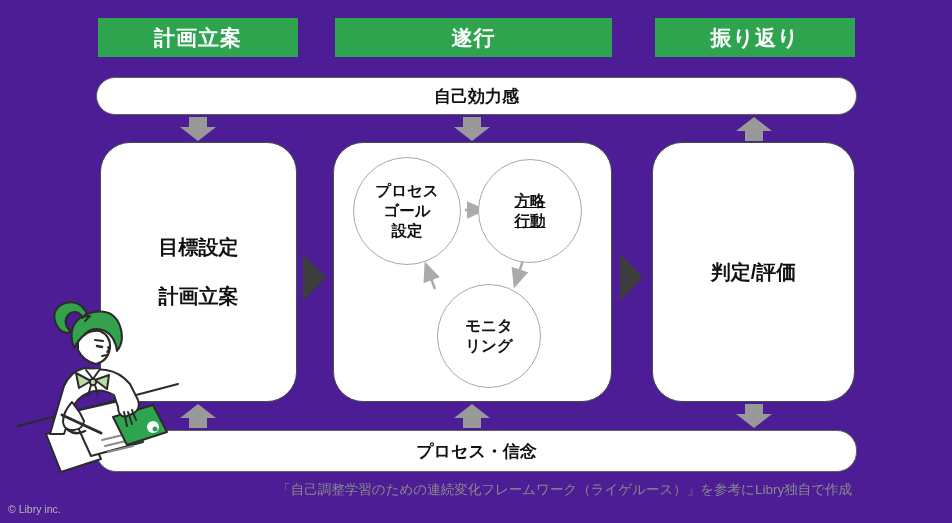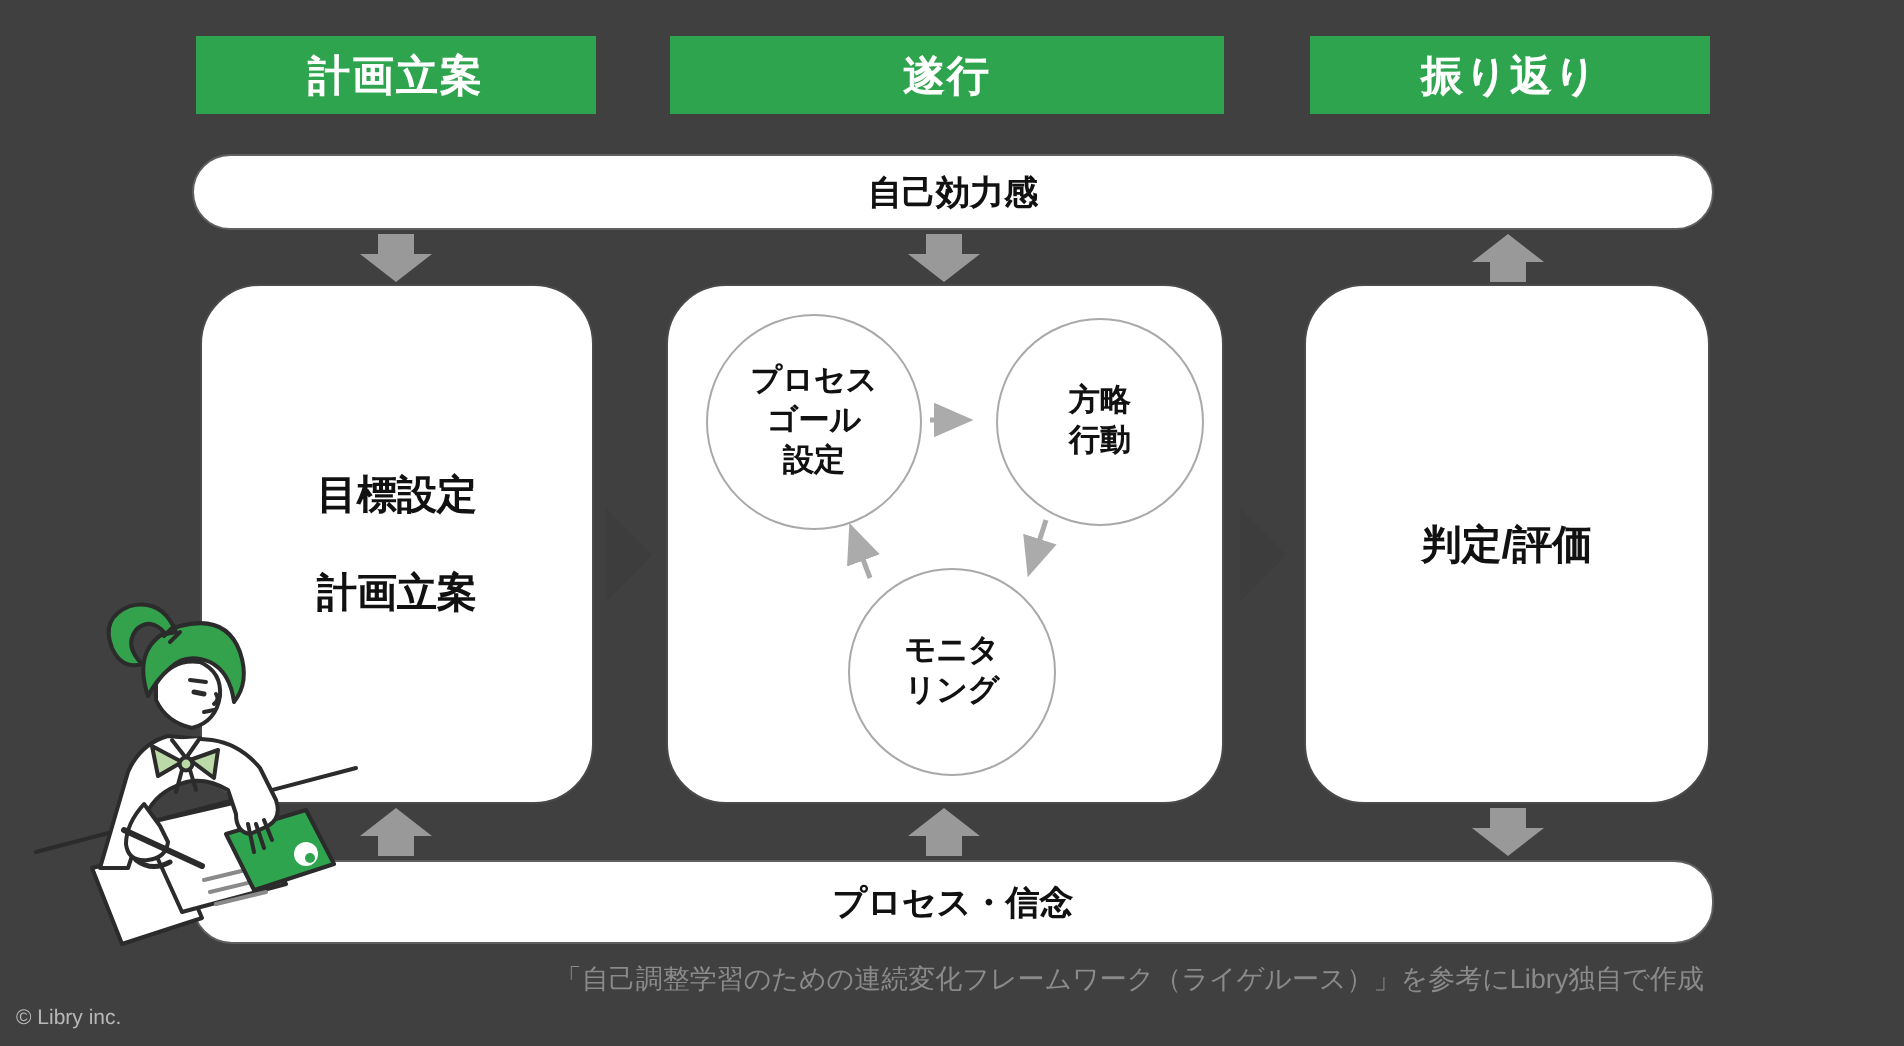--- a/index.html
+++ b/index.html
@@ -1,17 +1,17 @@
 <!DOCTYPE html>
 <html><head>
 <meta charset="utf-8">
 <style>
   html,body{margin:0;padding:0;background:#ffffff;}
   .canvas{
-    position:relative;width:952px;height:523px;background:#404040;overflow:hidden;
+    position:relative;width:952px;height:523px;background:#4c1d95;overflow:hidden;
     font-family:"Liberation Sans","DejaVu Sans",sans-serif;color:#111;
   }
   
   .phase{
     position:absolute;top:18px;height:39px;background:#2FA44F;color:#ffffff;
     font-weight:bold;font-size:21px;display:flex;align-items:center;justify-content:center;
     letter-spacing:1px;
   }
   .phase.p1{left:98px;width:200px;}
   .phase.p2{left:335px;width:277px;}
@@ -34,22 +34,22 @@
   .stage-box.middle{left:333px;width:279px;}
   .stage-box.right{left:652px;width:203px;display:flex;align-items:center;
     justify-content:center;font-weight:bold;font-size:20px;}
   
   .circle{
     position:absolute;border:1.5px solid #a9a9a9;border-radius:50%;background:#ffffff;
     display:flex;flex-direction:column;align-items:center;justify-content:center;
     font-weight:bold;font-size:15.5px;line-height:1.28;text-align:center;box-sizing:border-box;
   }
   .circle.c1{left:19px;top:14px;width:108px;height:108px;justify-content:center;}
-  .circle.c2{left:164px;top:16px;width:104px;height:104px;}
-  .circle.c3{left:90px;top:141px;width:104px;height:104px;}
+  .circle.c2{left:144px;top:16px;width:104px;height:104px;text-decoration:underline;}
+  .circle.c3{left:103px;top:141px;width:104px;height:104px;}
   .cycle-arrows{position:absolute;left:0;top:0;width:279px;height:260px;pointer-events:none;}
   
   .block-arrow{position:absolute;width:36px;height:24px;}
   .row-top{top:117px;}
   .row-bottom{top:404px;}
   .ax1{left:180px;}
   .ax2{left:454px;}
   .ax3{left:736px;}
   
   .tri{position:absolute;width:23px;height:47px;top:254px;}

